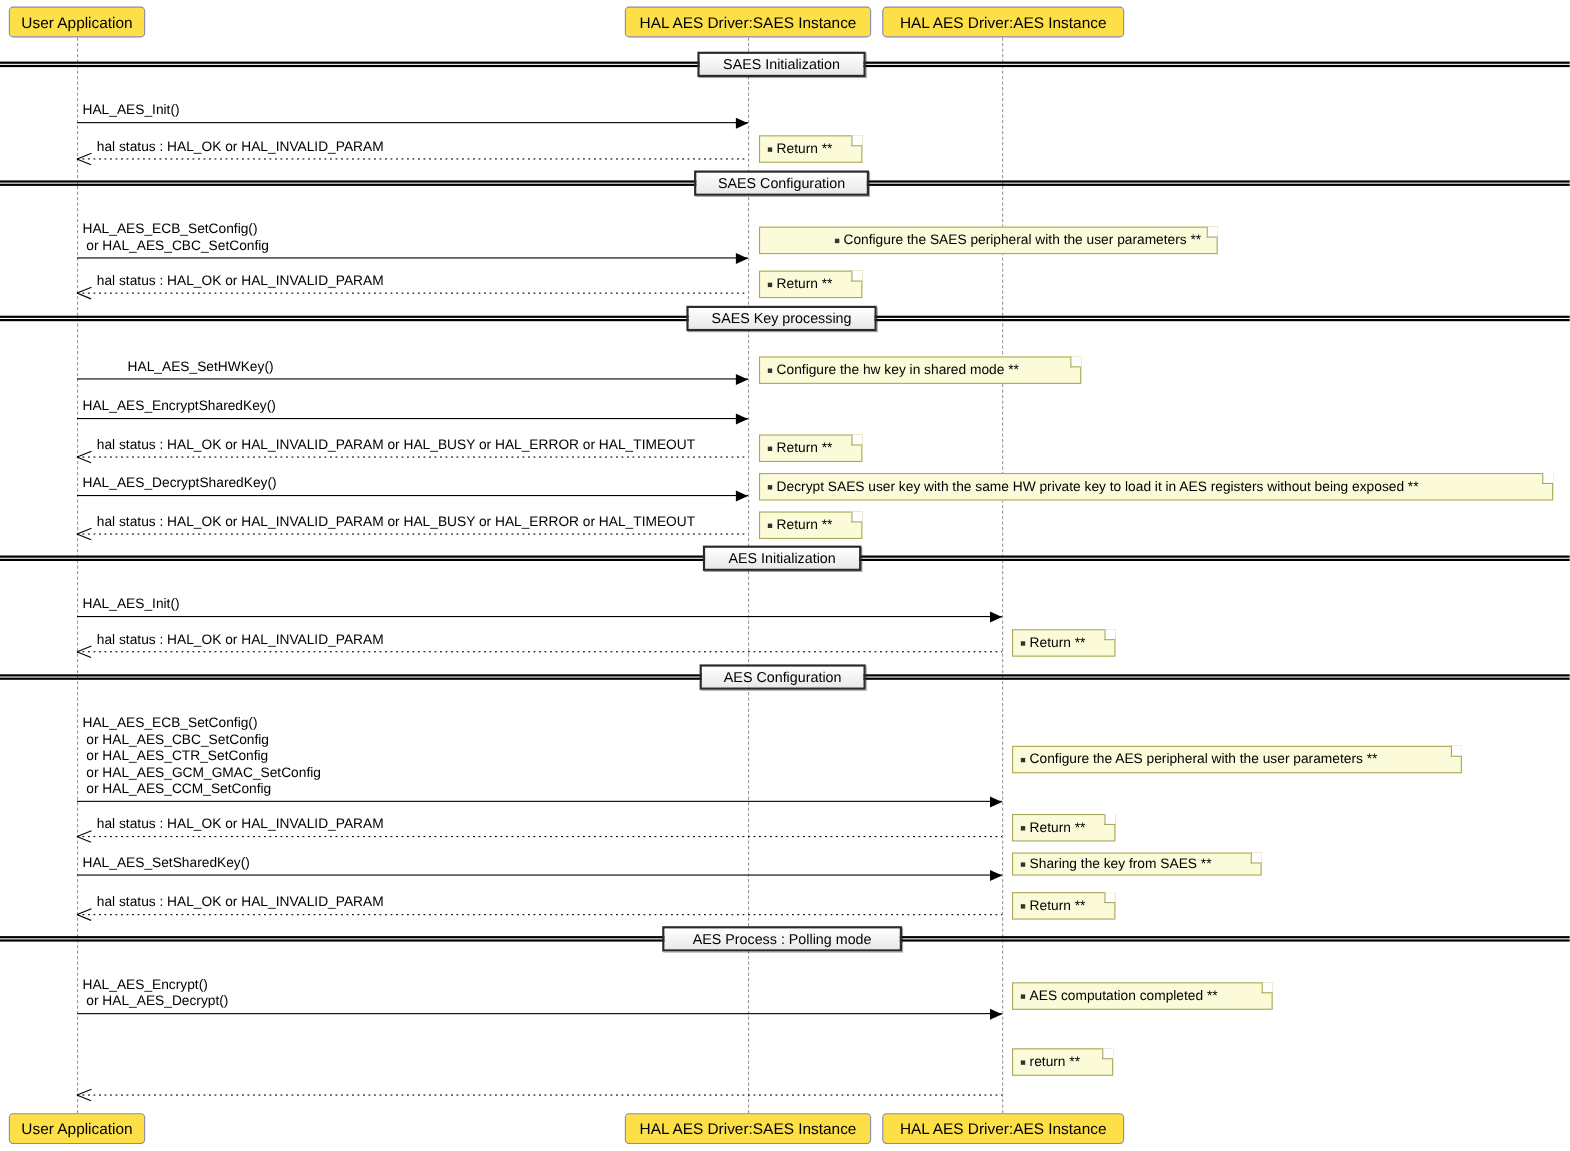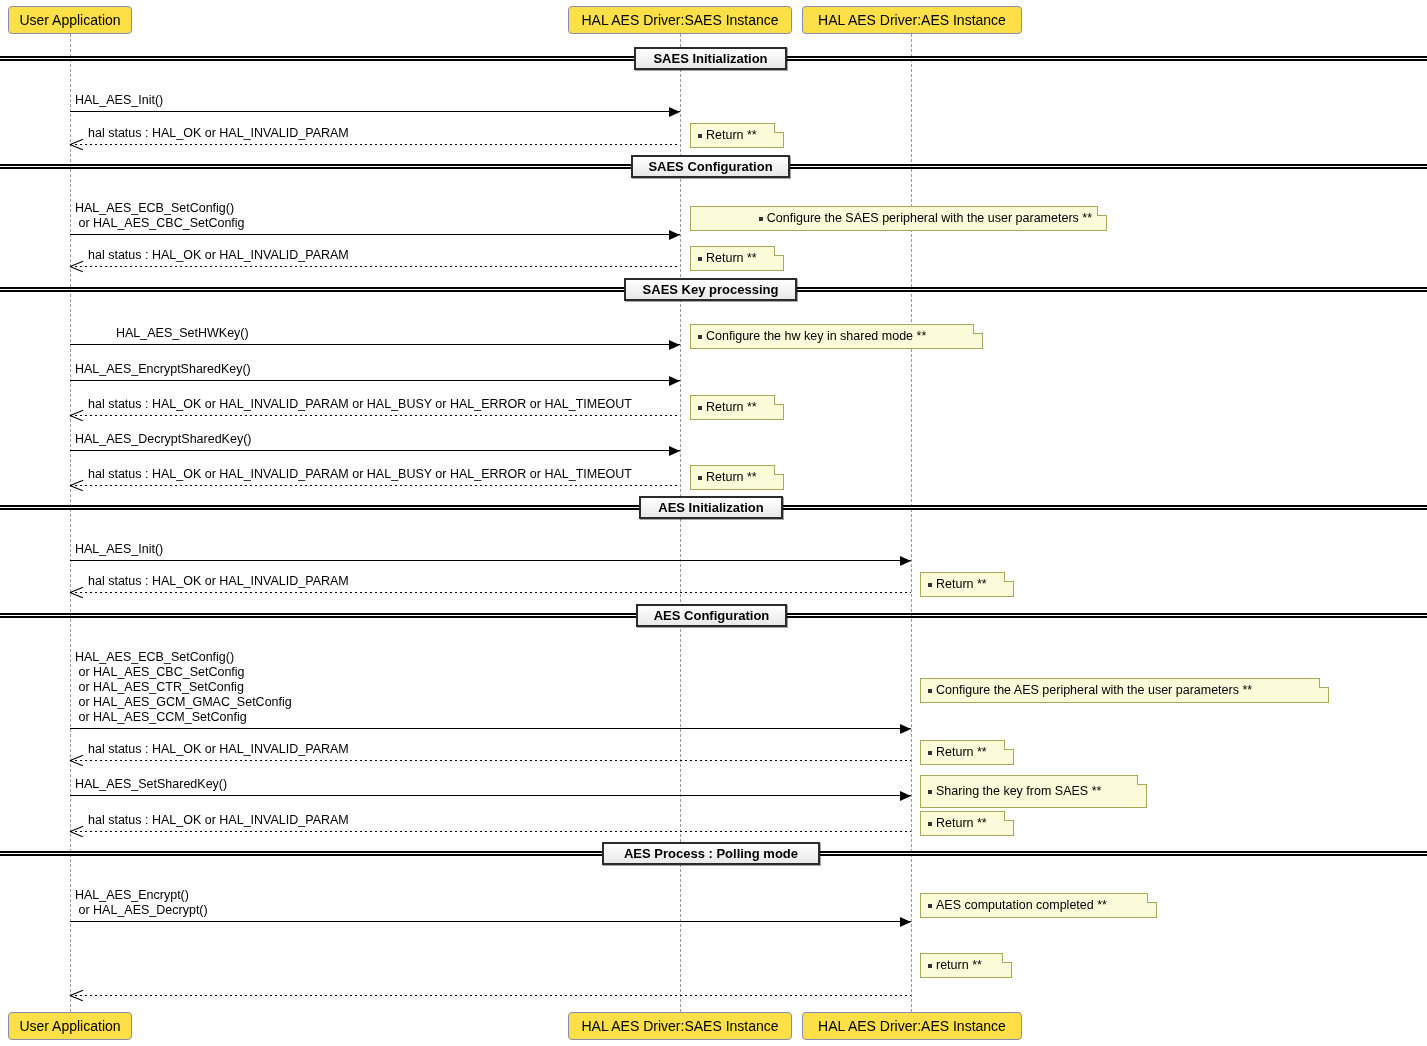--- a/index.html
+++ b/index.html
@@ -28,21 +28,21 @@
   
   .divider-rule{
     position:absolute;left:0;width:1427px;height:5px;
     border-top:2px solid #000;border-bottom:2px solid #000;
     box-sizing:border-box;
   }
   .divider-label{
     position:absolute;box-sizing:border-box;
     background:linear-gradient(#ffffff,#e8e8e8);
     border:2px solid #2b2b2b;
-    font-size:13px;font-weight:bold;line-height:1;
+    font-size:13px;font-weight:normal;line-height:1;
     display:flex;align-items:center;justify-content:center;
     white-space:nowrap;padding:0 10px;height:23px;
     box-shadow:1px 1px 0 rgba(0,0,0,.35);
   }
 
   
   .msg-line{position:absolute;height:0;}
   .msg-line.solid{border-top:1.4px solid #000;}
   .msg-line.dotted{
     border-top:0;height:1px;
@@ -181,41 +181,46 @@
     <div class="note" style="left: 690px; top: 324px; width: 293px; height: 25px;">
       <span class="bullet"></span>
       <span class="ntext">Configure the hw key in shared mode **</span>
       <span class="fold"></span>
     </div>
     <div class="note" style="left: 690px; top: 395px; width: 94px; height: 25px;">
       <span class="bullet"></span>
       <span class="ntext">Return **</span>
       <span class="fold"></span>
     </div>
+    <div class="note" style="left: 690px; top: 430px; width: 722px; height: 25px;">
+      <span class="bullet"></span>
+      <span class="ntext">Decrypt SAES user key with the same HW private key to load it in AES registers without being exposed **</span>
+      <span class="fold"></span>
+    </div>
     <div class="note" style="left: 690px; top: 465px; width: 94px; height: 25px;">
       <span class="bullet"></span>
       <span class="ntext">Return **</span>
       <span class="fold"></span>
     </div>
     <div class="note" style="left: 920px; top: 572px; width: 94px; height: 25px;">
       <span class="bullet"></span>
       <span class="ntext">Return **</span>
       <span class="fold"></span>
     </div>
     <div class="note" style="left: 920px; top: 678px; width: 409px; height: 25px;">
       <span class="bullet"></span>
       <span class="ntext">Configure the AES peripheral with the user parameters **</span>
       <span class="fold"></span>
     </div>
     <div class="note" style="left: 920px; top: 740px; width: 94px; height: 25px;">
       <span class="bullet"></span>
       <span class="ntext">Return **</span>
       <span class="fold"></span>
     </div>
-    <div class="note" style="left: 920px; top: 775px; width: 227px; height: 33px;">
+    <div class="note" style="left: 920px; top: 775px; width: 227px; height: 21px;">
       <span class="bullet"></span>
       <span class="ntext">Sharing the key from SAES **</span>
       <span class="fold"></span>
     </div>
     <div class="note" style="left: 920px; top: 811px; width: 94px; height: 25px;">
       <span class="bullet"></span>
       <span class="ntext">Return **</span>
       <span class="fold"></span>
     </div>
     <div class="note" style="left: 920px; top: 893px; width: 237px; height: 25px;">

